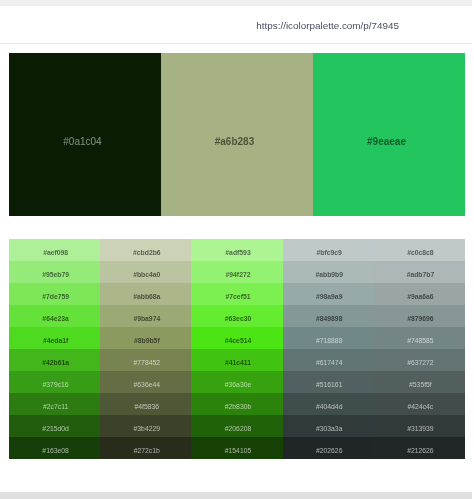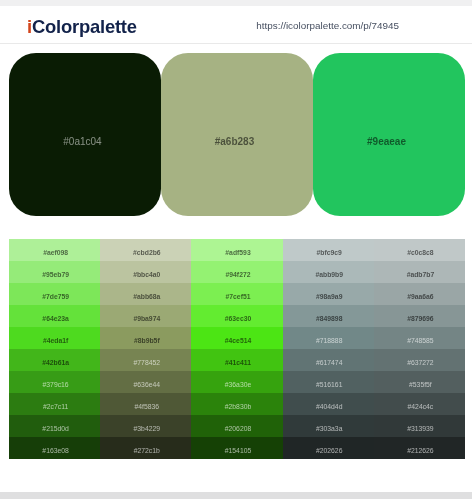--- a/index.html
+++ b/index.html
@@ -3,39 +3,38 @@
 <meta charset="utf-8">
 <style>
   html,body{margin:0;padding:0;}
   body{width:474px;height:499px;background:#fff;font-family:"Liberation Sans",sans-serif;overflow:hidden;position:relative;-webkit-font-smoothing:antialiased;}
   .topbar{position:absolute;left:0;top:0;width:472px;height:6px;background:#f0f0f1;}
   .header{position:absolute;left:0;top:6px;width:472px;height:37px;border-bottom:1px solid #e9e9e9;background:#fff;}
   .logo{position:absolute;left:27px;top:11.7px;font-size:18.4px;font-weight:bold;color:#12224a;letter-spacing:-0.2px;line-height:1;white-space:nowrap;}
   .logo .i{color:#d2451c;}
   .url{position:absolute;right:73px;top:14.6px;font-size:9.9px;color:#464f60;line-height:1;white-space:nowrap;}
   .swatches{position:absolute;left:9px;top:53px;width:456px;height:163px;display:flex;}
-  .sw{flex:1;position:relative;border-radius:27px;}
+  .sw{flex:1;position:relative;}
   .sw .hex{position:absolute;left:0;right:5px;top:50%;margin-top:0;text-align:center;font-size:10px;line-height:14px;}
   .grid{position:absolute;left:9px;top:239px;width:456px;height:220px;display:flex;}
   .gcol{flex:1;display:flex;flex-direction:column;}
   .gc{flex:1;position:relative;}
   .gc .hex{position:absolute;left:2px;right:0;top:50%;margin-top:-2.5px;text-align:center;font-size:6.8px;line-height:9px;}
   .tone-dark{color:rgba(0,0,0,0.55);font-weight:bold;}
   .tone-light{color:rgba(255,255,255,0.5);}
   .gc .tone-dark{color:rgba(0,0,0,0.58);}
   .gc .tone-light{color:rgba(255,255,255,0.62);}
   .bottombar{position:absolute;left:0;top:492px;width:472px;height:7px;background:#dfdfe0;}
 </style>
 </head>
 <body>
 
 <div class="topbar"></div>
 
 <div class="header">
-  <div class="logo"><span class="i">i</span><span>Colorpalette</span></div>
   <div class="url">https://icolorpalette.com/p/74945</div>
 </div>
 
 <div class="swatches">
   <div class="sw" style="background: rgb(10, 28, 4);">
       <span class="hex tone-light">#0a1c04</span>
     </div>
   <div class="sw" style="background: rgb(166, 178, 131);">
       <span class="hex tone-dark">#a6b283</span>
     </div>

